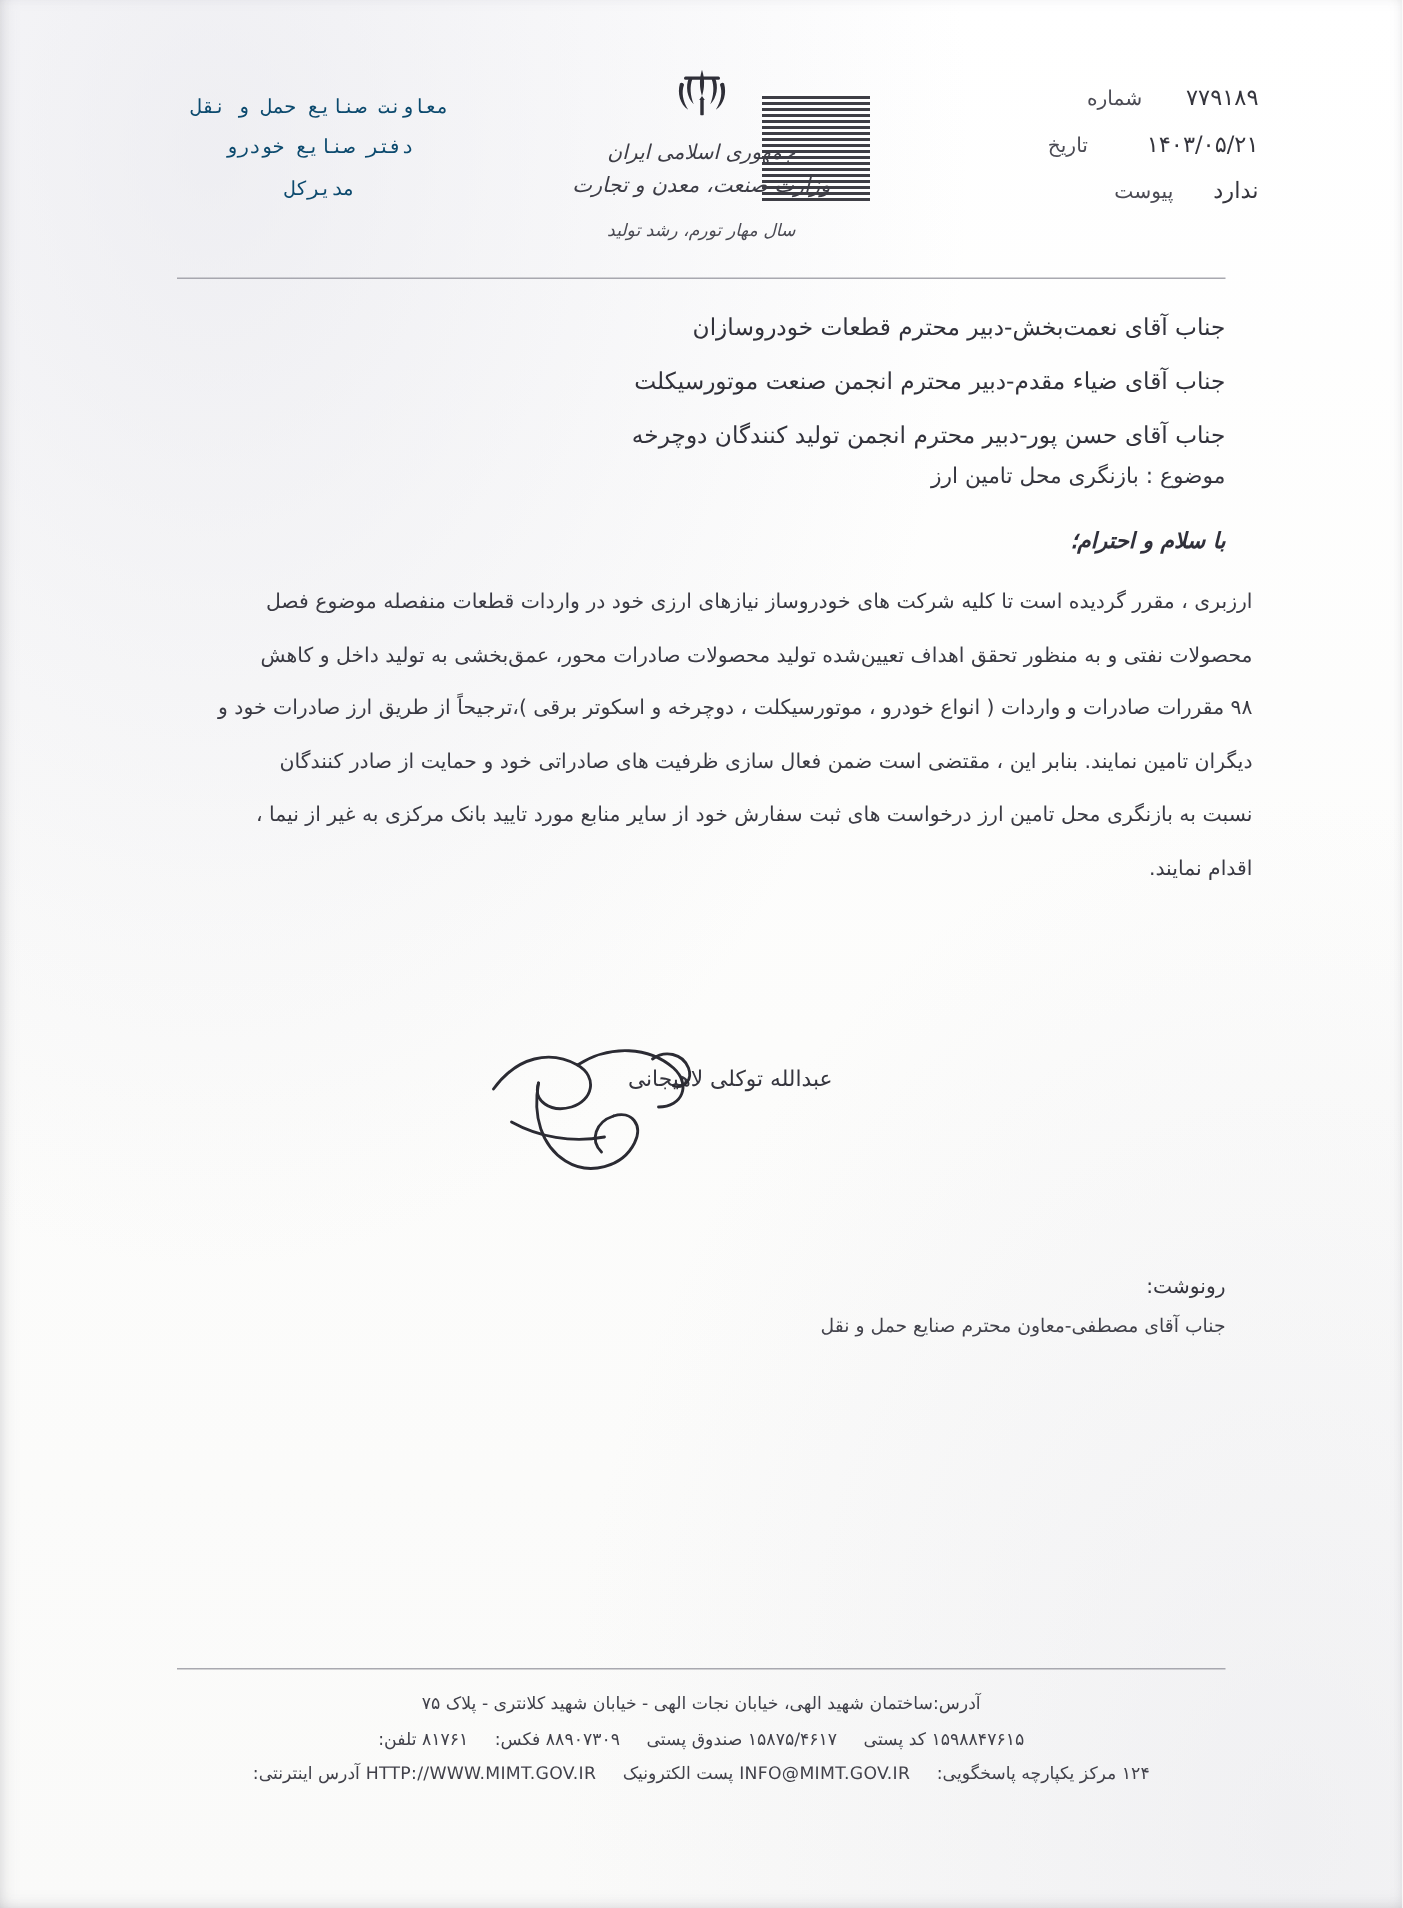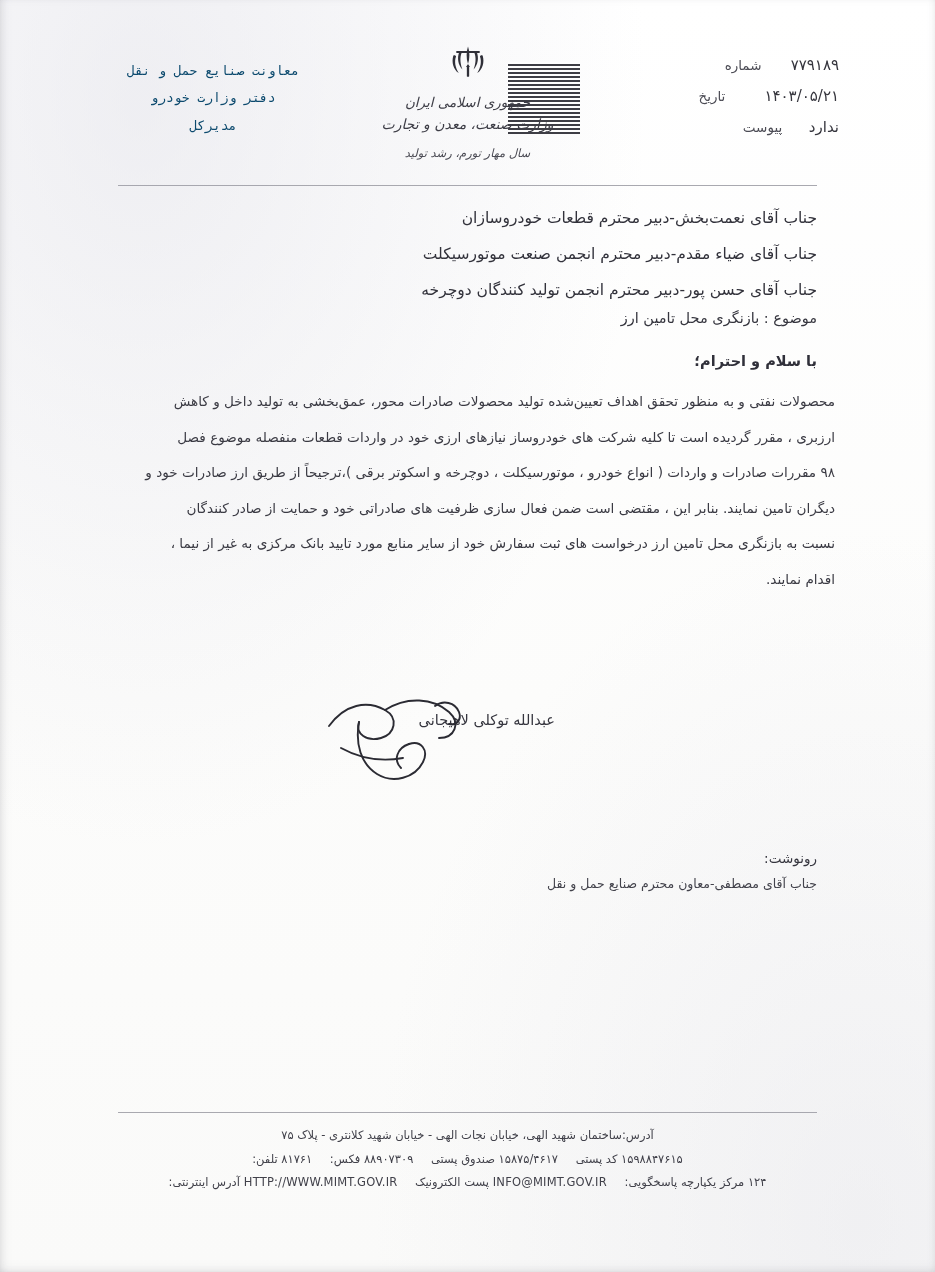--- a/index.html
+++ b/index.html
@@ -176,20 +176,21 @@
   .salutation {
     position: absolute;
     top: 353px;
     right: 118px;
     left: 118px;
     text-align: right;
     font-size: 14.5px;
     color: #30303a;
     font-weight: 600;
     letter-spacing: 0.2px;
+    font-style: italic;
   }
 
   
   .body-block {
     position: absolute;
     top: 384px;
     right: 100px;
     left: 100px;
     text-align: justify;
     text-align-last: right;
@@ -319,40 +320,40 @@
           <rect x="24" y="24" width="52" height="4.5" rx="2.2"></rect>
         </g>
       </svg>
       <div class="org-line l1">جمهوری اسلامی ایران</div>
       <div class="org-line l2">وزارت صنعت، معدن و تجارت</div>
       <div class="slogan">سال مهار تورم، رشد تولید</div>
     </div>
 
     <div class="hdr-right">
       <div class="dept-line">معاونت صنایع حمل و نقل</div>
-      <div class="dept-line">دفتر وزارت خودرو</div>
+      <div class="dept-line">دفتر صنایع خودرو</div>
       <div class="dept-line">مدیرکل</div>
     </div>
   </div>
 
   <div class="rule"></div>
 
   <div class="recipients">
     <div class="recipient">جناب آقای نعمت‌بخش-دبیر محترم قطعات خودروسازان</div>
     <div class="recipient">جناب آقای ضیاء مقدم-دبیر محترم انجمن صنعت موتورسیکلت</div>
     <div class="recipient">جناب آقای حسن پور-دبیر محترم انجمن تولید کنندگان دوچرخه</div>
   </div>
 
   <div class="subject">موضوع : بازنگری محل تامین ارز</div>
 
   <div class="salutation">با سلام و احترام؛</div>
 
   <div class="body-block">
+    <div class="body-line">ارزبری ، مقرر گردیده است تا کلیه شرکت های خودروساز  نیازهای ارزی خود در  واردات قطعات منفصله موضوع فصل</div>
     <div class="body-line">محصولات نفتی و به منظور تحقق اهداف تعیین‌شده تولید محصولات صادرات محور، عمق‌بخشی به تولید داخل و کاهش</div>
-    <div class="body-line">ارزبری ، مقرر گردیده است تا کلیه شرکت های خودروساز  نیازهای ارزی خود در  واردات قطعات منفصله موضوع فصل</div>
     <div class="body-line">۹۸ مقررات صادرات و واردات ( انواع خودرو ، موتورسیکلت ، دوچرخه و اسکوتر برقی )،ترجیحاً از طریق ارز صادرات خود و</div>
     <div class="body-line">دیگران تامین نمایند. بنابر این ، مقتضی است ضمن فعال سازی ظرفیت های صادراتی خود و حمایت از صادر کنندگان</div>
     <div class="body-line">نسبت به بازنگری محل تامین ارز درخواست های ثبت سفارش خود از سایر منابع مورد تایید بانک مرکزی به غیر از نیما ،</div>
     <div class="body-line last">اقدام نمایند.</div>
   </div>
 
   <div class="signature">
     <div class="sign-name">عبدالله توکلی لاهیجانی</div>
     <svg class="sign-mark" viewBox="0 0 180 110">
       <g fill="none" stroke="#2b2b33" stroke-width="1.9" stroke-linecap="round" stroke-linejoin="round">

